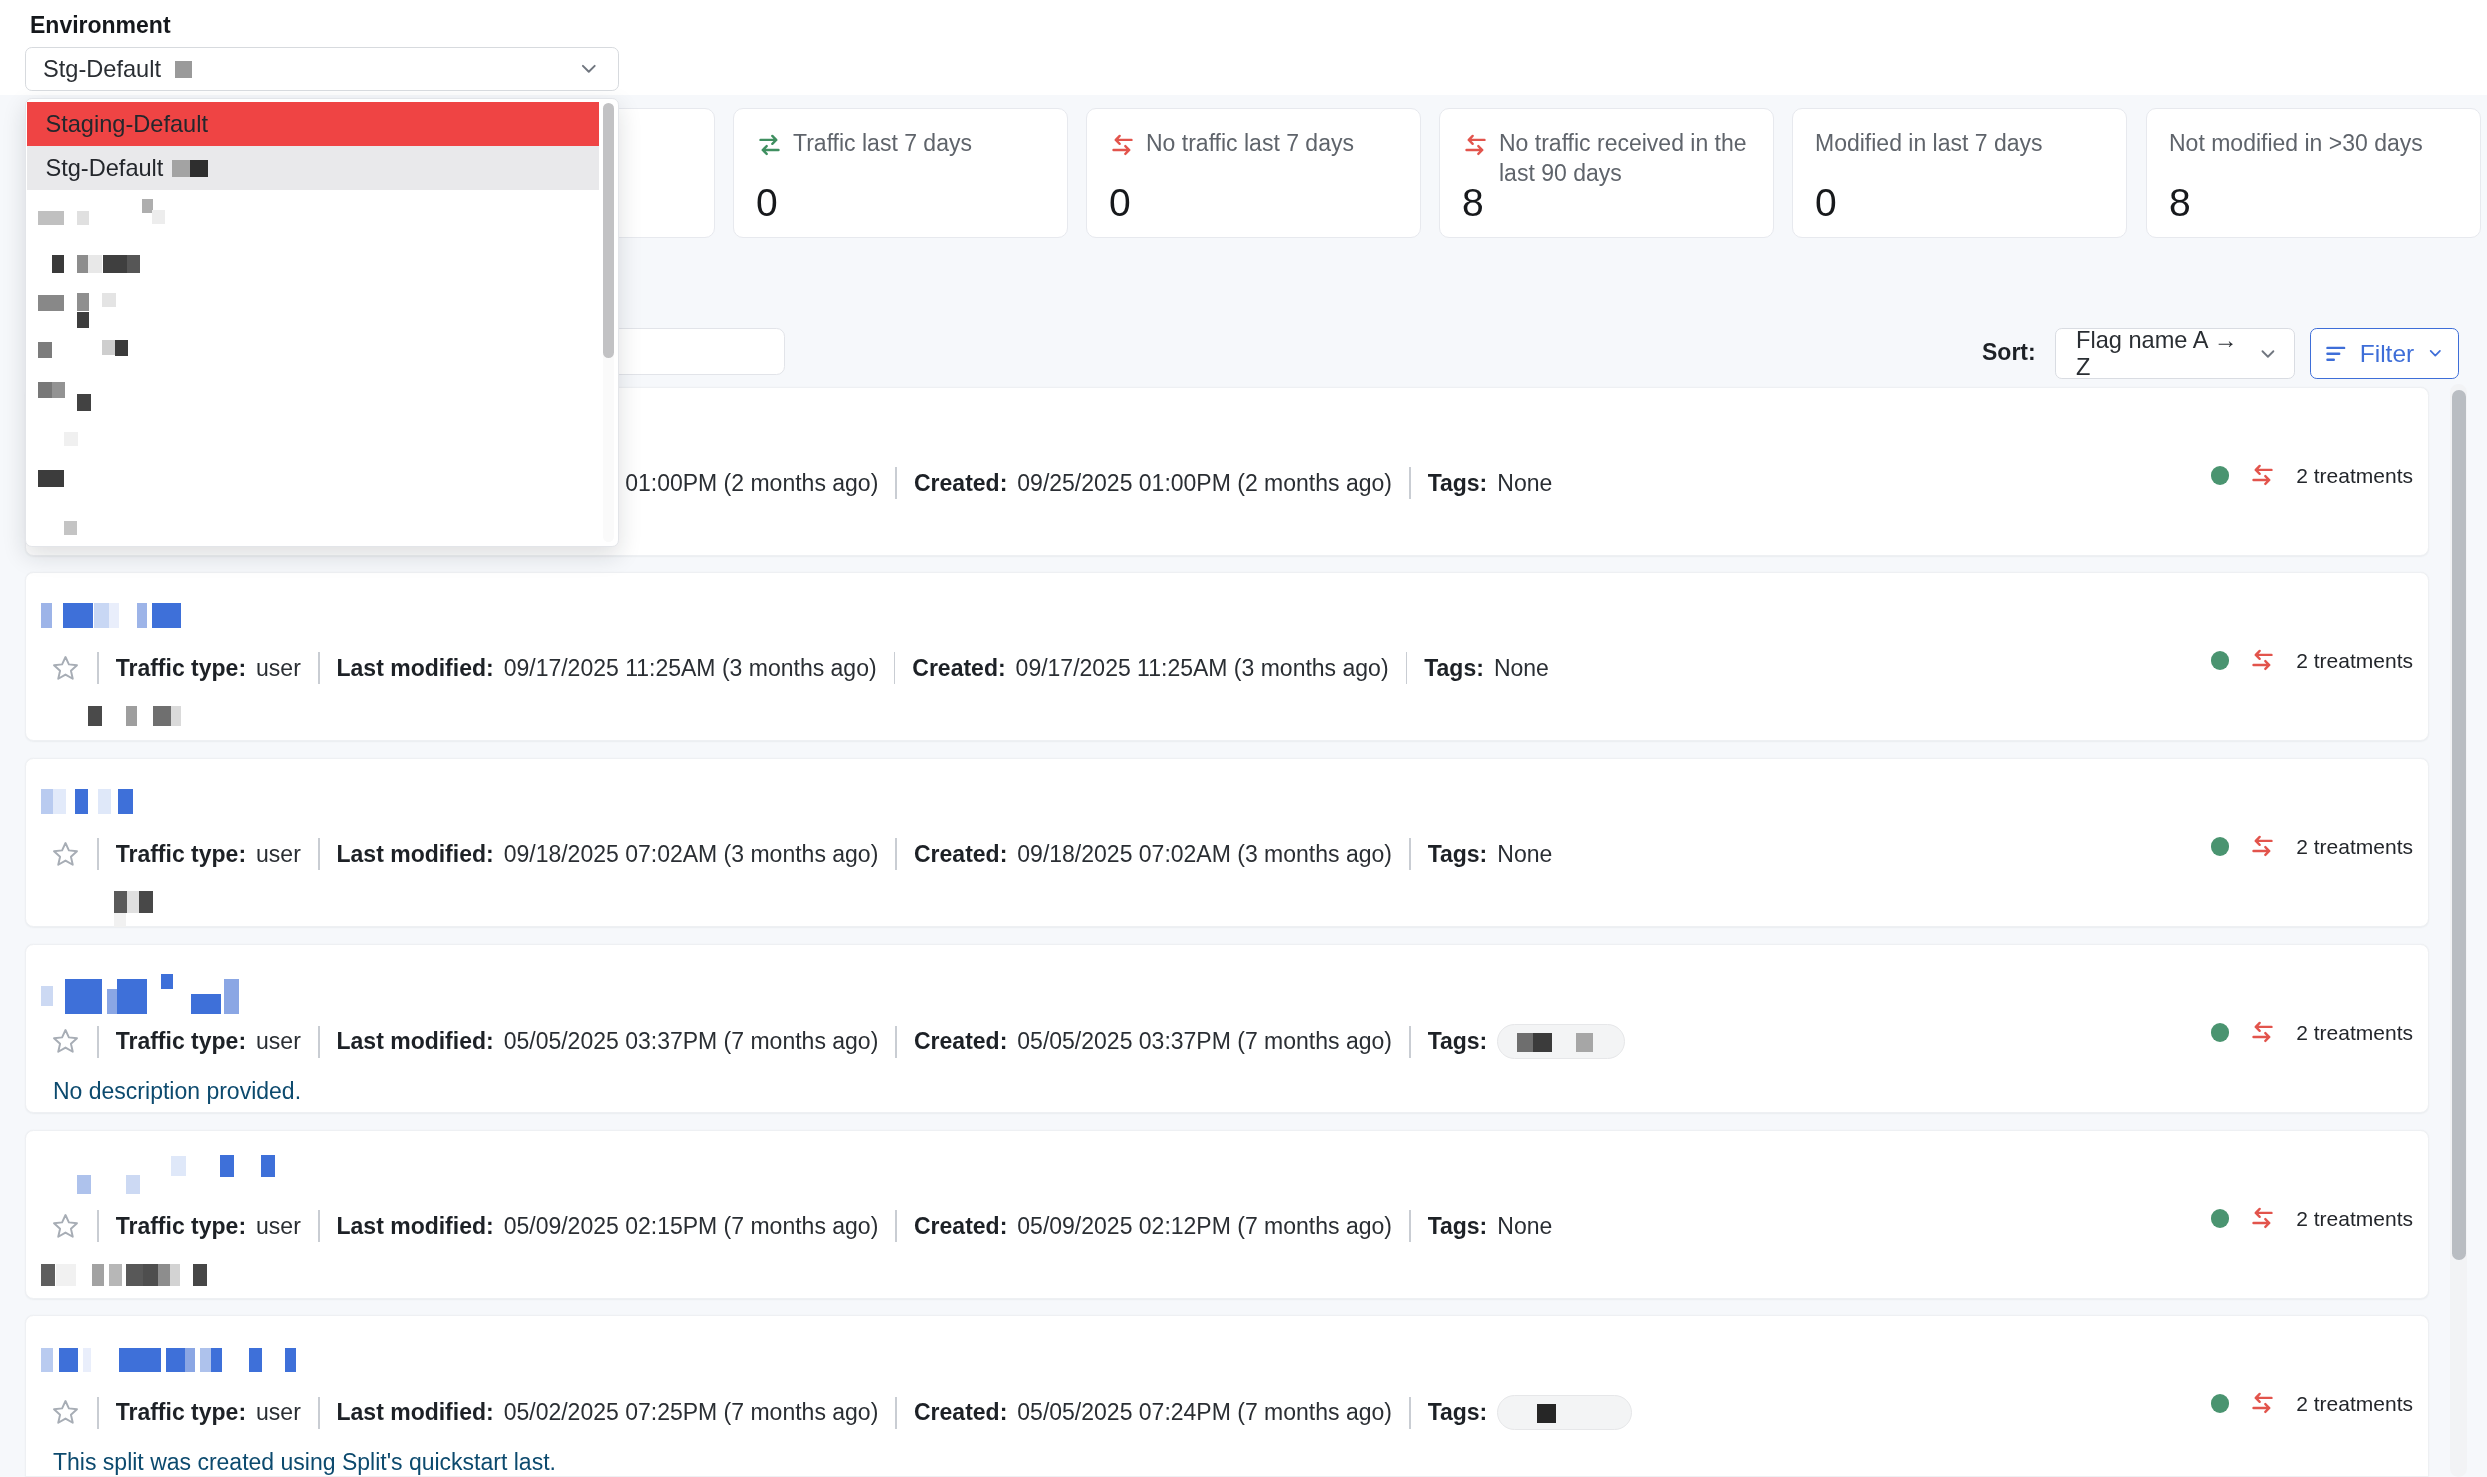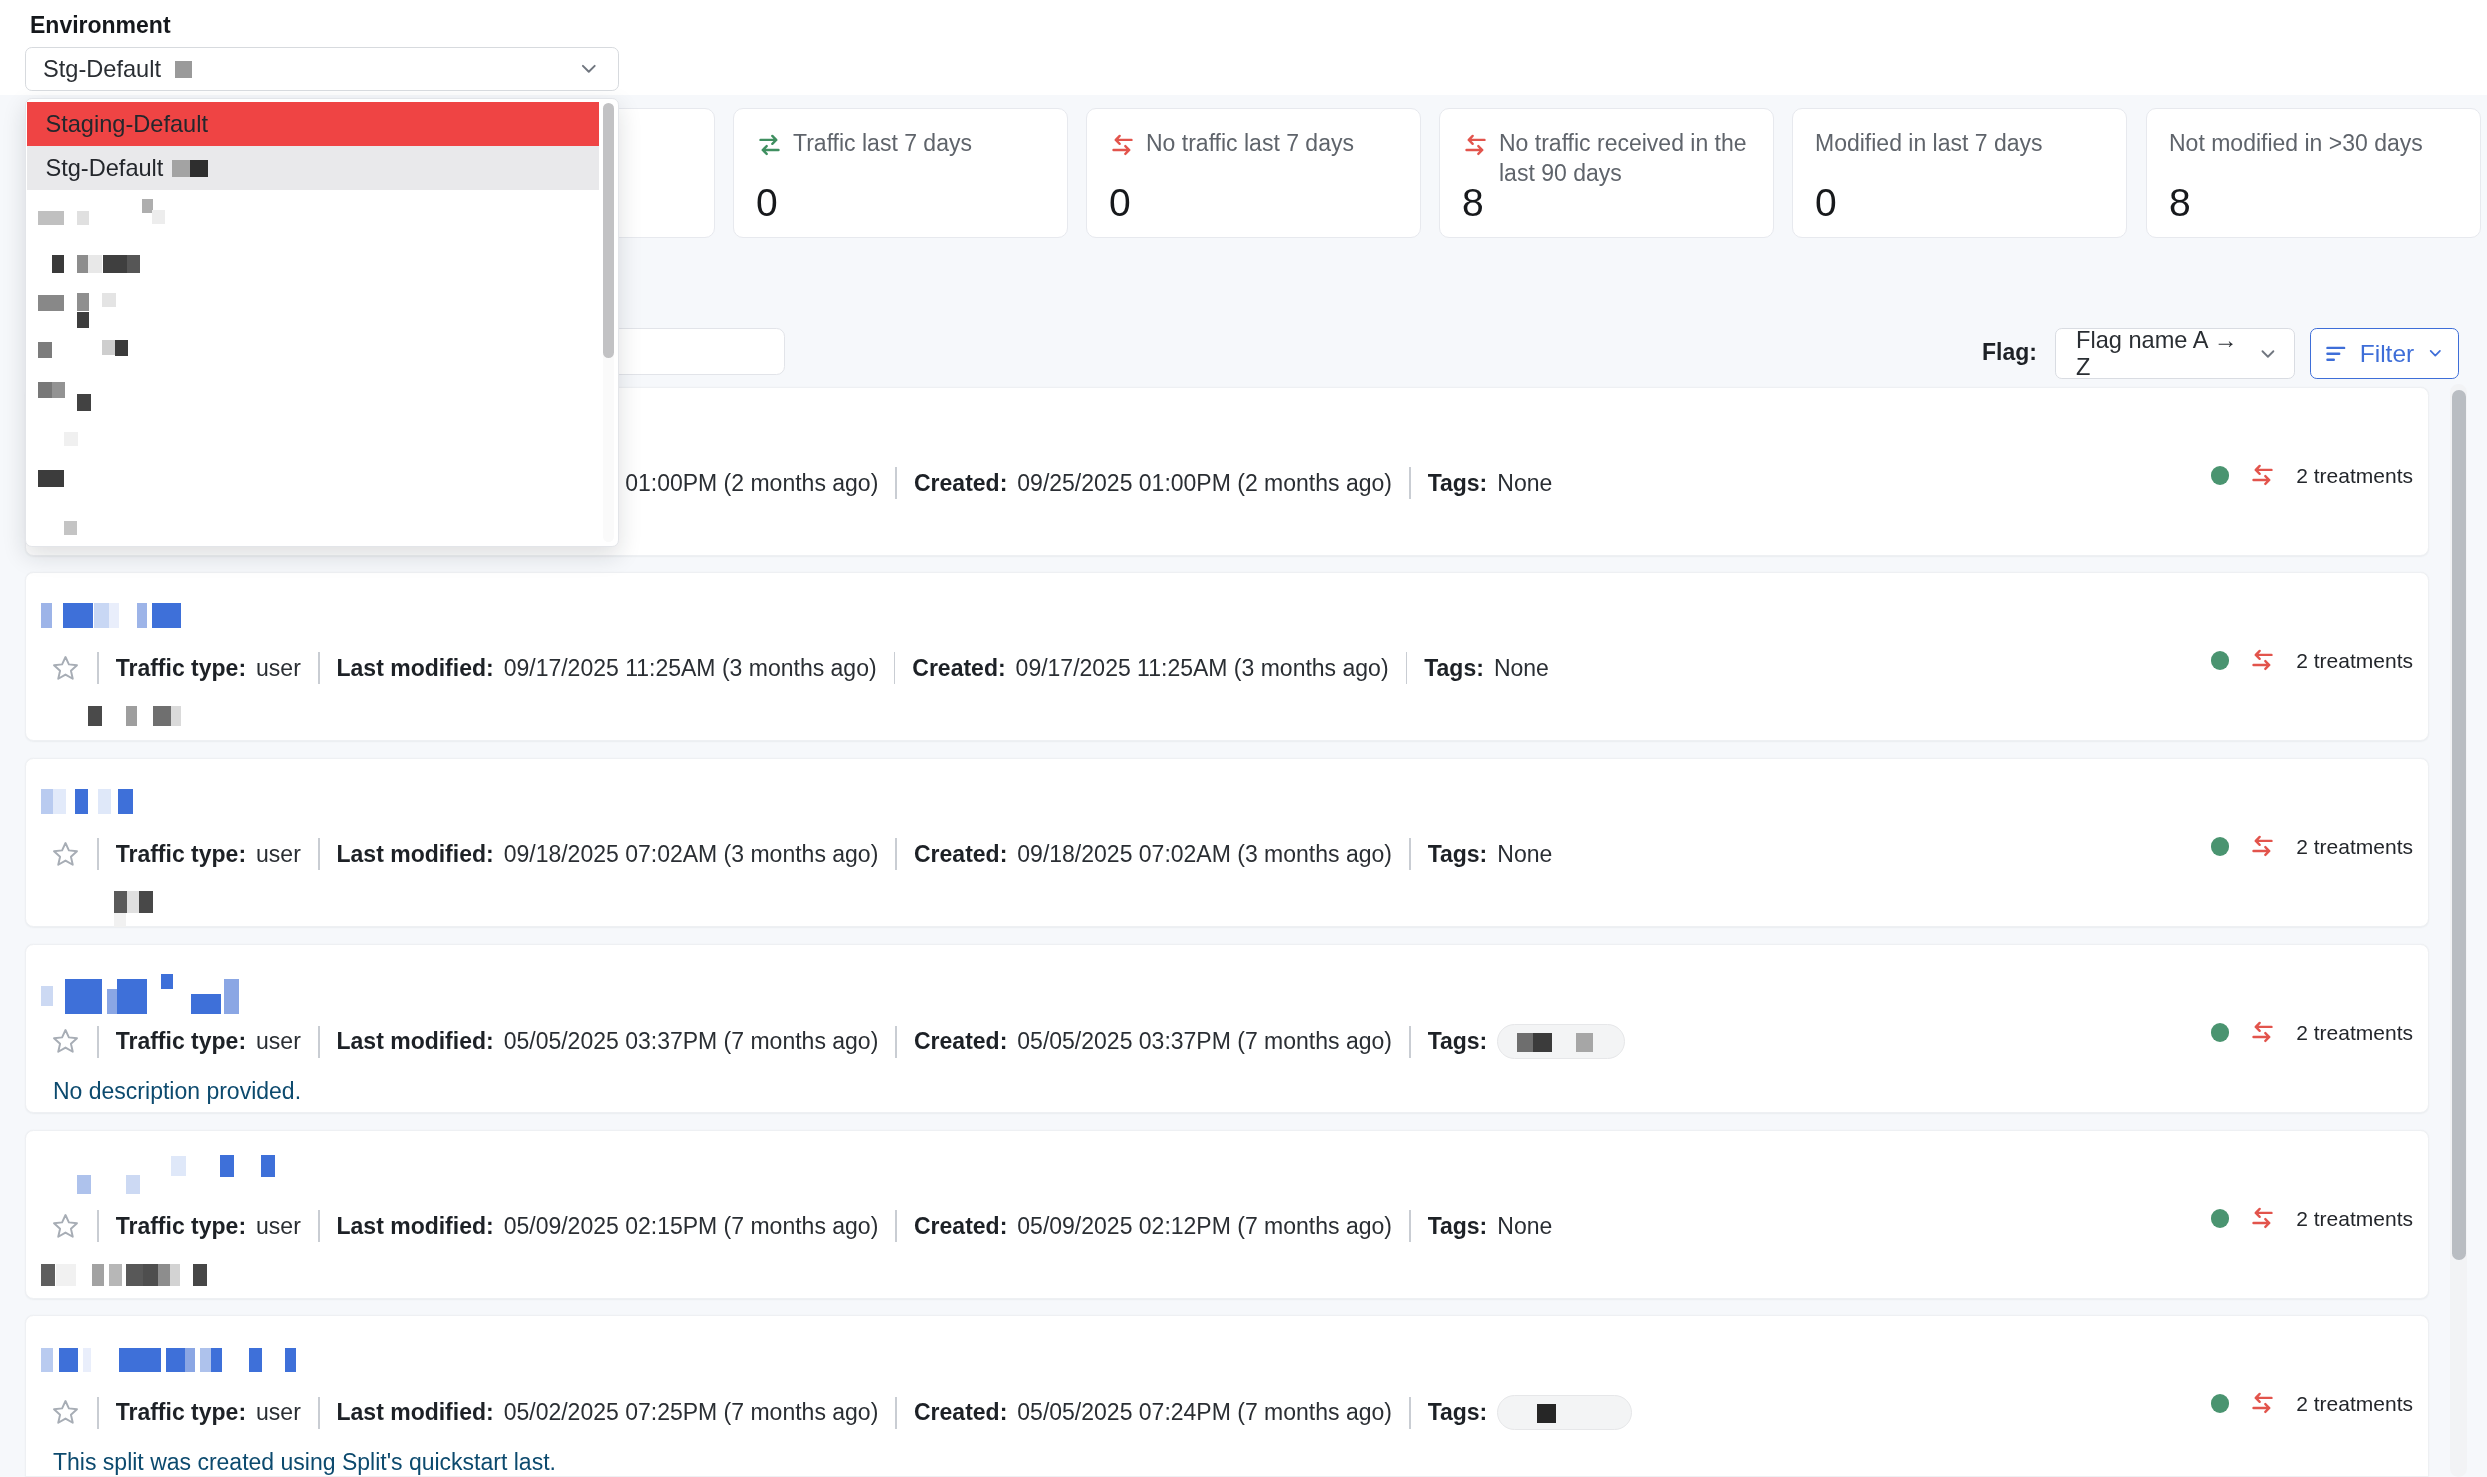--- a/index.html
+++ b/index.html
@@ -119,21 +119,21 @@
   </div>
 
   <div class="stat-card" style="left:2146px;width:335px;">
     <div class="stat-head">
       <span>Not modified in &gt;30 days</span>
     </div>
     <div class="stat-value">8</div>
   </div>
 
   <div class="search-box"></div>
-  <div class="sort-label">Flag:</div>
+  <div class="sort-label">Sort:</div>
   <div class="sort-select">
     <span>Flag name A → Z</span>
     <svg class="chev" width="22" height="22" viewBox="0 0 24 24" fill="none">
       <path d="M6 9 L12 15 L18 9" stroke="#70767f" stroke-width="2" stroke-linecap="round" stroke-linejoin="round"></path>
     </svg>
   </div>
   <div class="filter-btn">
     <svg width="23.6" height="23.6" viewBox="0 0 24 24" fill="none">
       <path d="M3.5 6 H20.5 M3.5 12 H15.5 M3.5 18 H10" stroke="#3e6ed8" stroke-width="2.4" stroke-linecap="round"></path>
     </svg>

